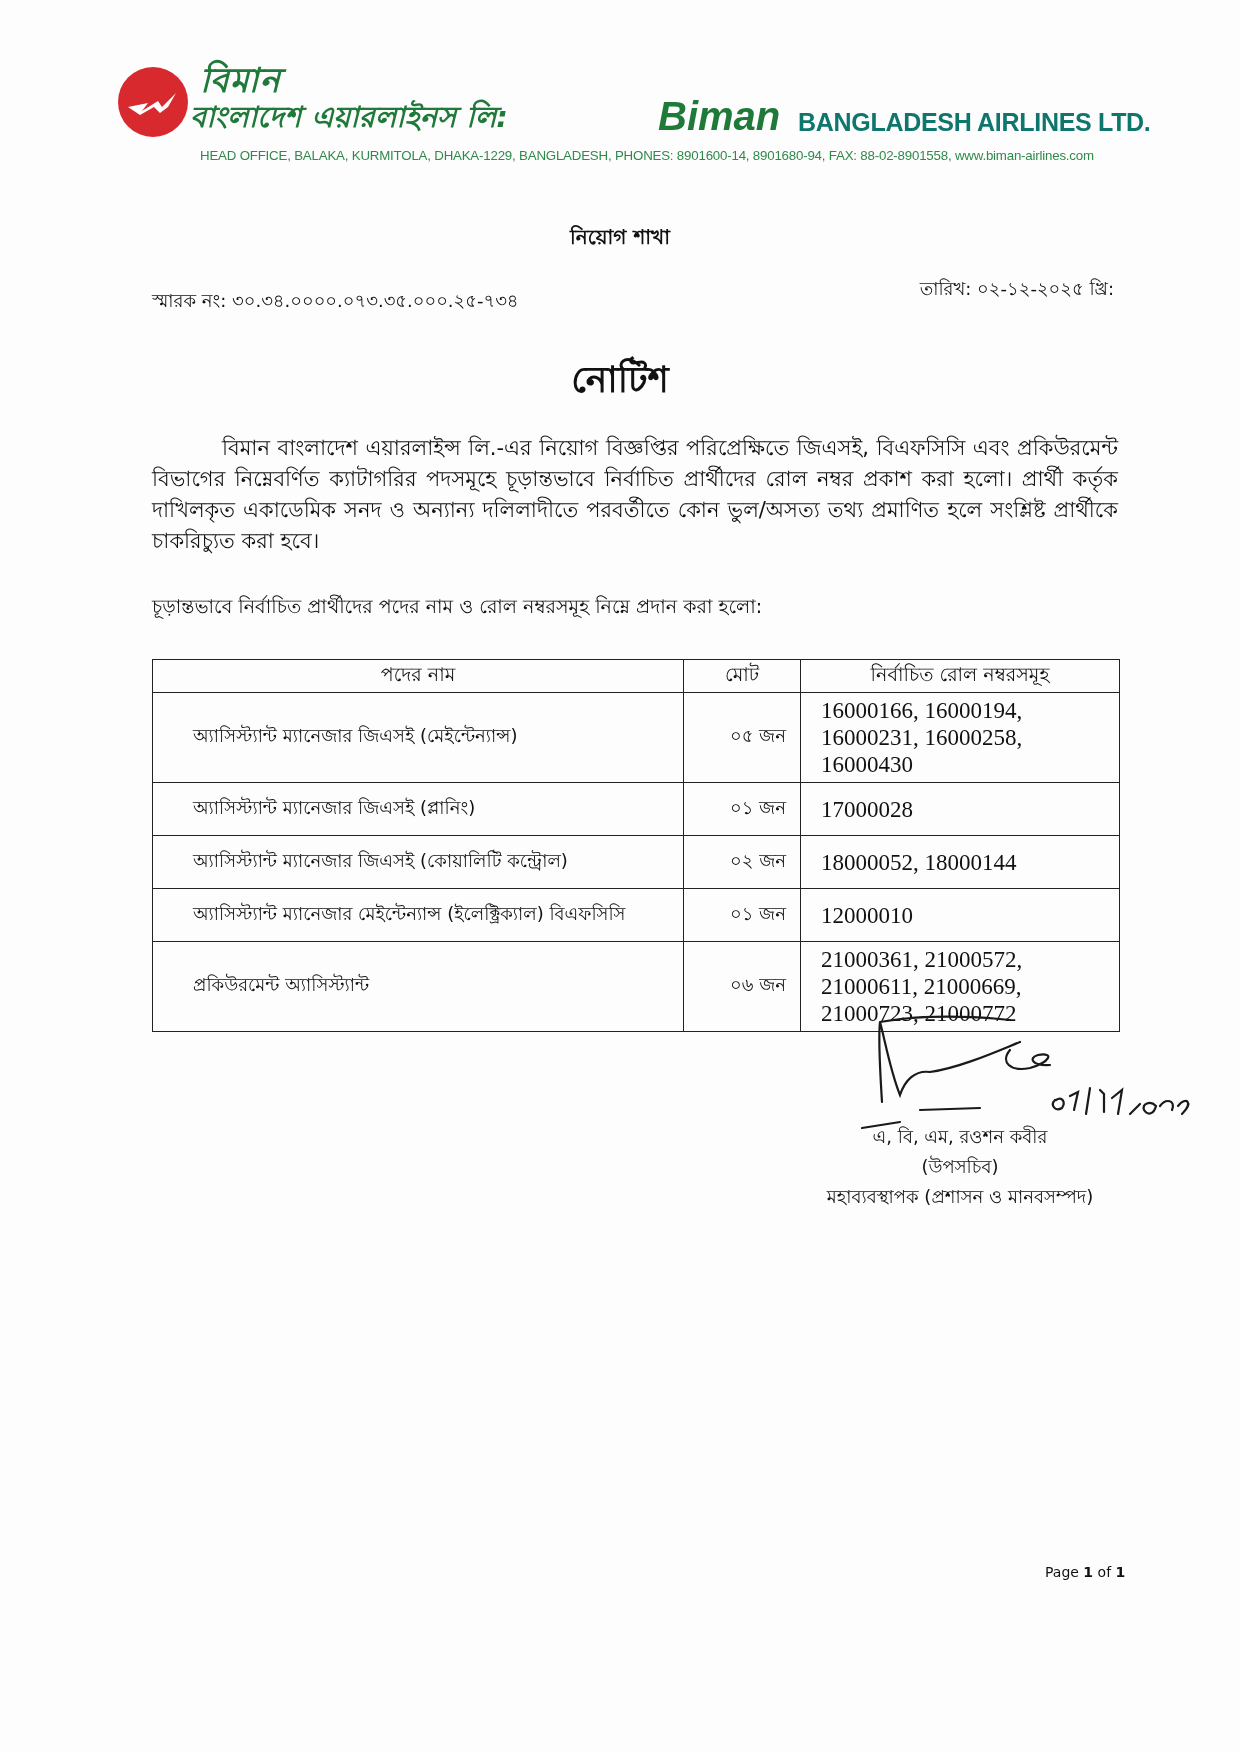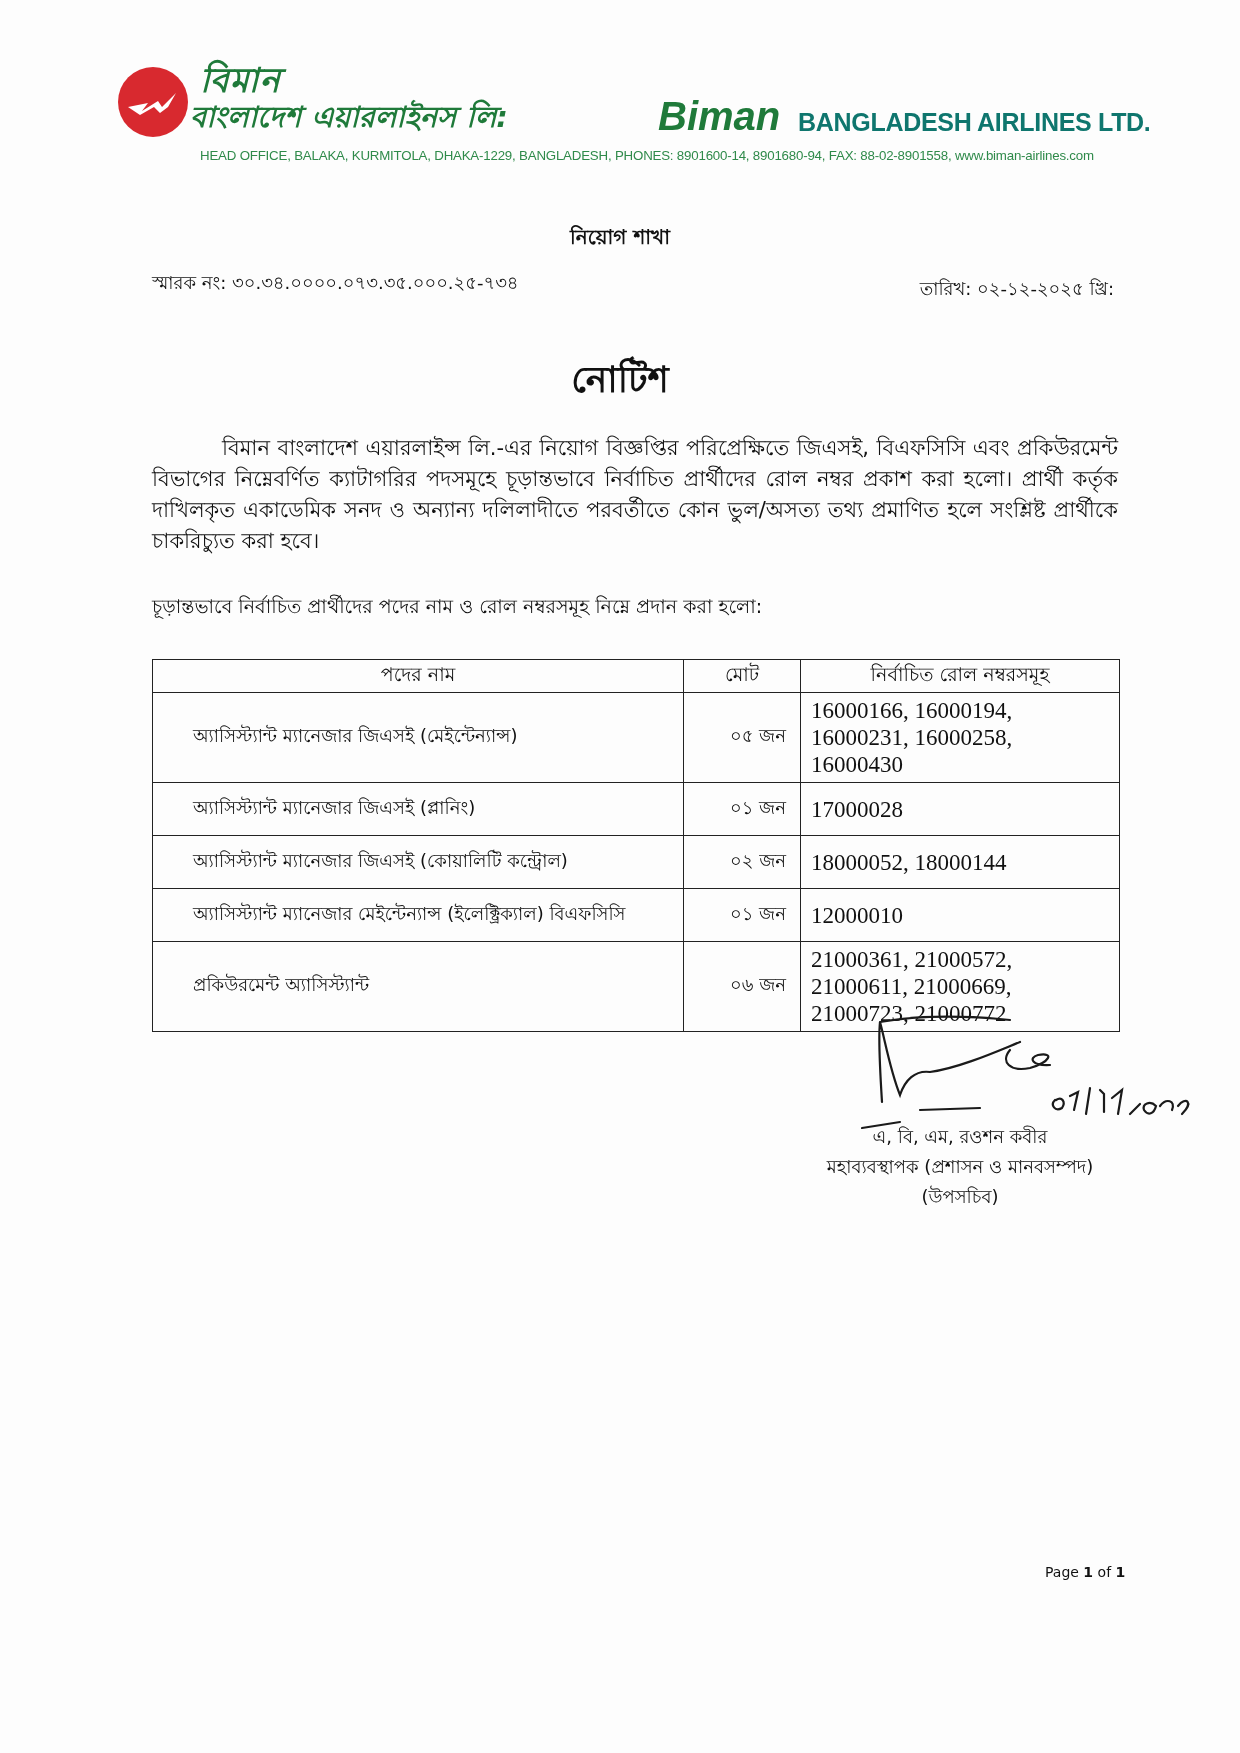--- a/index.html
+++ b/index.html
@@ -40,21 +40,21 @@
   .address {
     position: absolute; left: 70px; top: 86px;
     font-family: "Liberation Sans", sans-serif; color: #2f8a4a;
     font-size: 13.3px; line-height: 16px; white-space: nowrap; letter-spacing: -0.2px; margin-left: 12px;
   }
   .section-label {
     position: absolute; left: 0; width: 1240px; top: 222px; text-align: center;
     font-size: 20px; font-weight: bold;
   }
   .memo {
-    position: absolute; left: 152px; top: 269px; font-size: 18px;
+    position: absolute; left: 152px; top: 287px; font-size: 18px;
   }
   .date {
     position: absolute; right: 126px; top: 275px; font-size: 18px; text-align: center;
   }
   .notice-title {
     position: absolute; left: 0; width: 1240px; top: 352px; text-align: center;
     font-size: 36px; font-weight: bold;
   }
   .body-para {
     position: absolute; left: 152px; top: 433px; width: 966px;
@@ -67,21 +67,21 @@
     position: absolute; left: 152px; top: 659px; width: 968px;
     border-collapse: collapse;
   }
   table.posts th, table.posts td {
     border: 1.5px solid #222; padding: 0 8px; vertical-align: middle;
   }
   table.posts th { font-size: 19px; font-weight: normal; height: 32px; text-align: center; }
   table.posts td { font-size: 18px; padding-left: 40px; }
   table.posts td.count { text-align: center; width: 68px; white-space: nowrap; }
   table.posts td.rolls {
-    font-family: "Liberation Serif", serif; font-size: 23px; line-height: 27px; padding: 4px 10px;
+    font-family: "Liberation Serif", serif; font-size: 23px; line-height: 27px; padding: 4px 20px;
   }
   table.posts th.col-name { width: 514px; }
   table.posts th.col-count { width: 68px; }
   tr.r-tall td { height: 58px; }
   tr.r-short td { height: 44px; }
   .signature { position: absolute; left: 860px; top: 1010px; width: 360px; height: 120px; }
   .sign-block {
     position: absolute; left: 760px; width: 400px; top: 1122px; text-align: center;
     font-size: 18px; line-height: 30px;
   }
@@ -171,22 +171,22 @@
       <path d="M270 104 L280 94"></path>
       <path d="M284 100 C282 94 290 90 296 96 C294 104 288 106 284 100"></path>
       <path d="M300 96 C306 88 316 90 312 100"></path>
       <path d="M318 96 C326 86 334 92 322 104"></path>
     </g>
   </svg>
 </div>
 
 <div class="sign-block">
   <div>এ, বি, এম, রওশন কবীর</div>
+  <div>(উপসচিব)</div>
   <div>মহাব্যবস্থাপক (প্রশাসন ও মানবসম্পদ)</div>
-  <div>(উপসচিব)</div>
 </div>
 
 <div class="page-num">
   <span>Page</span>
   <b>1</b>
   <span>of</span>
   <b>1</b>
 </div>
 
 </body></html>

